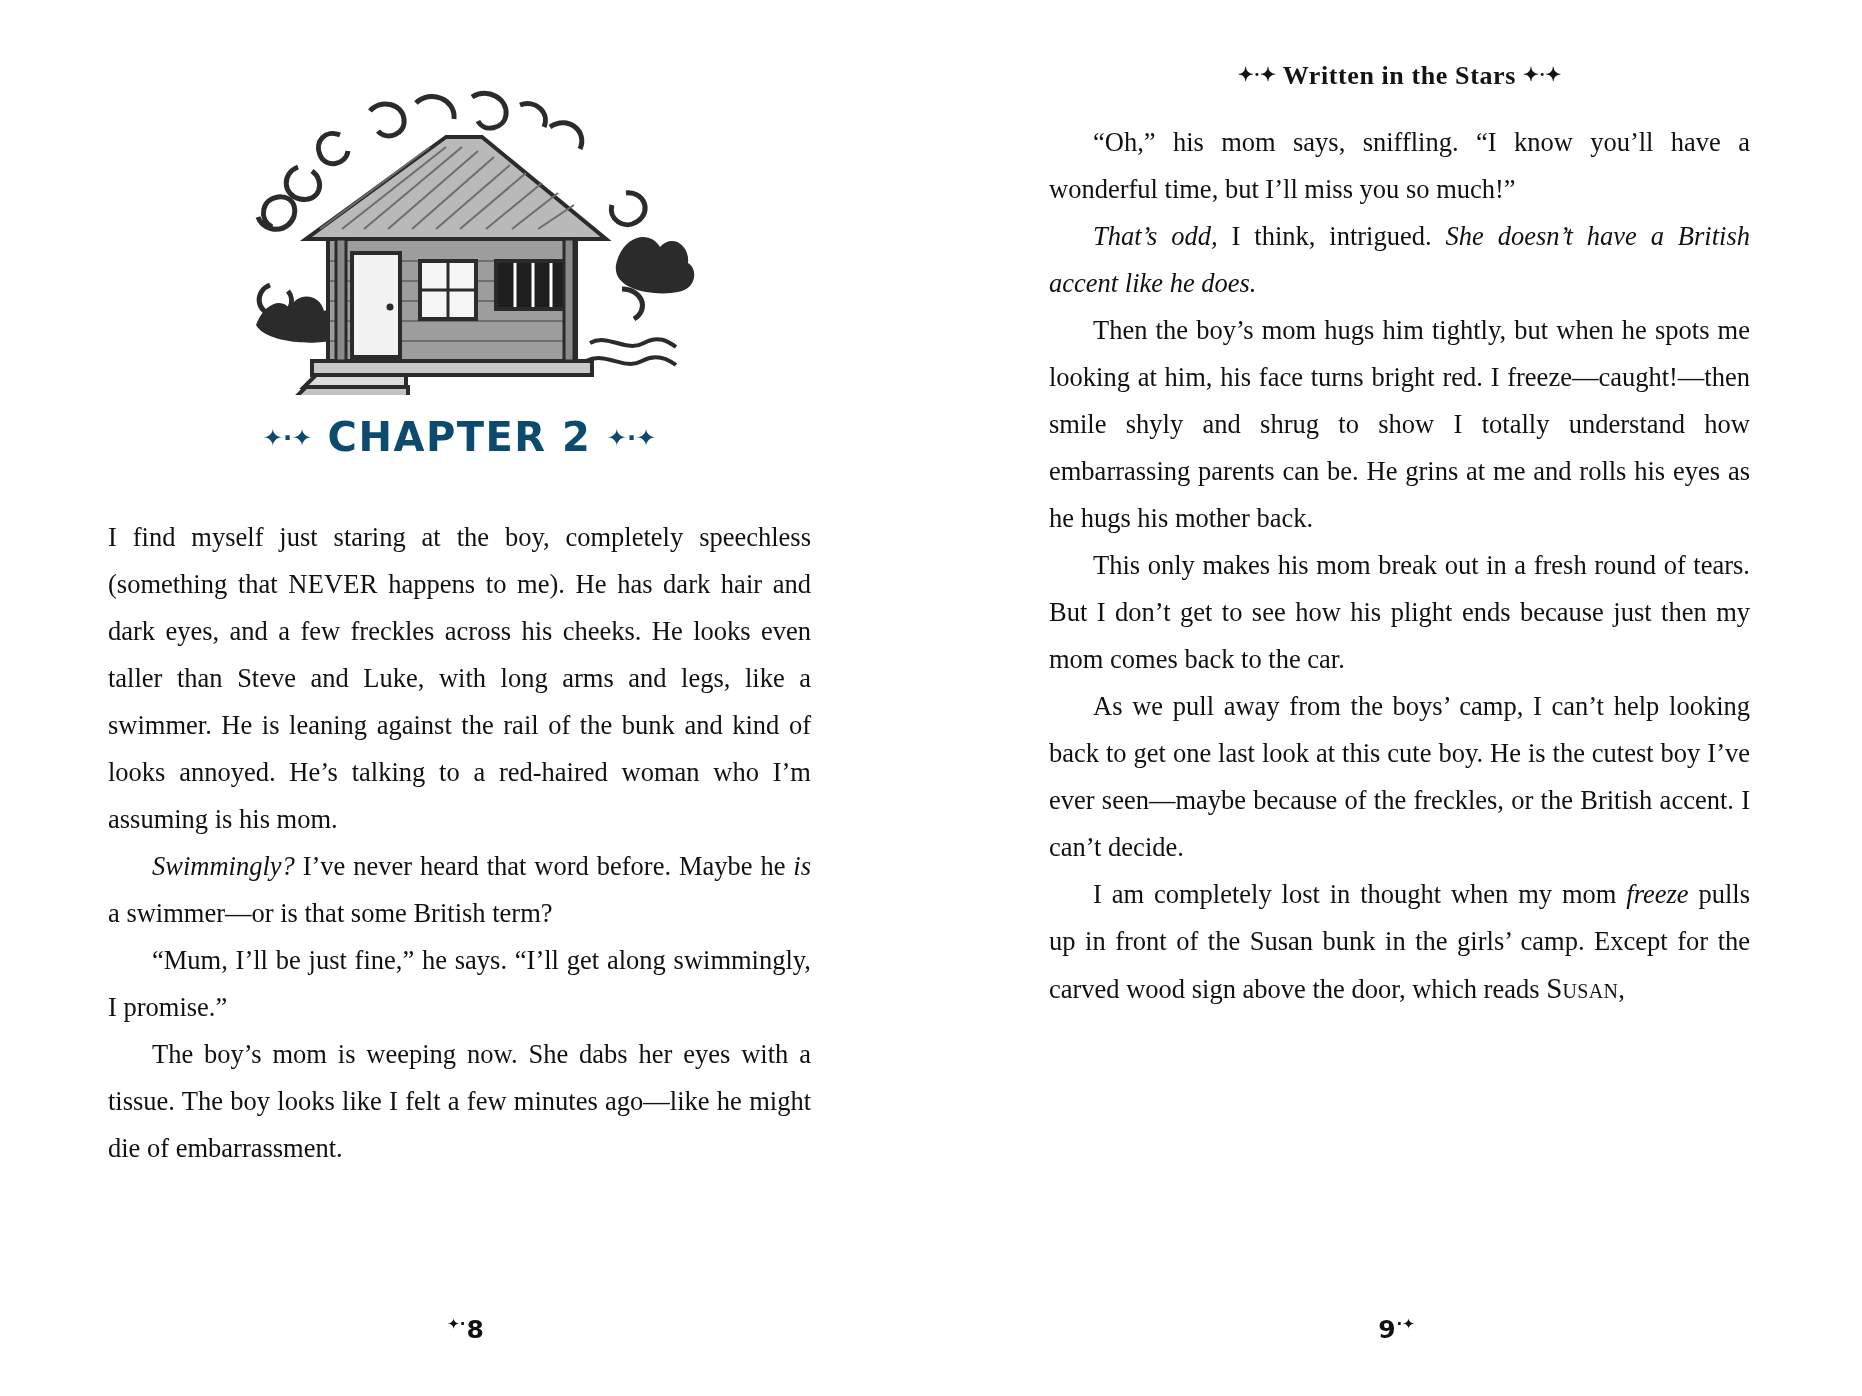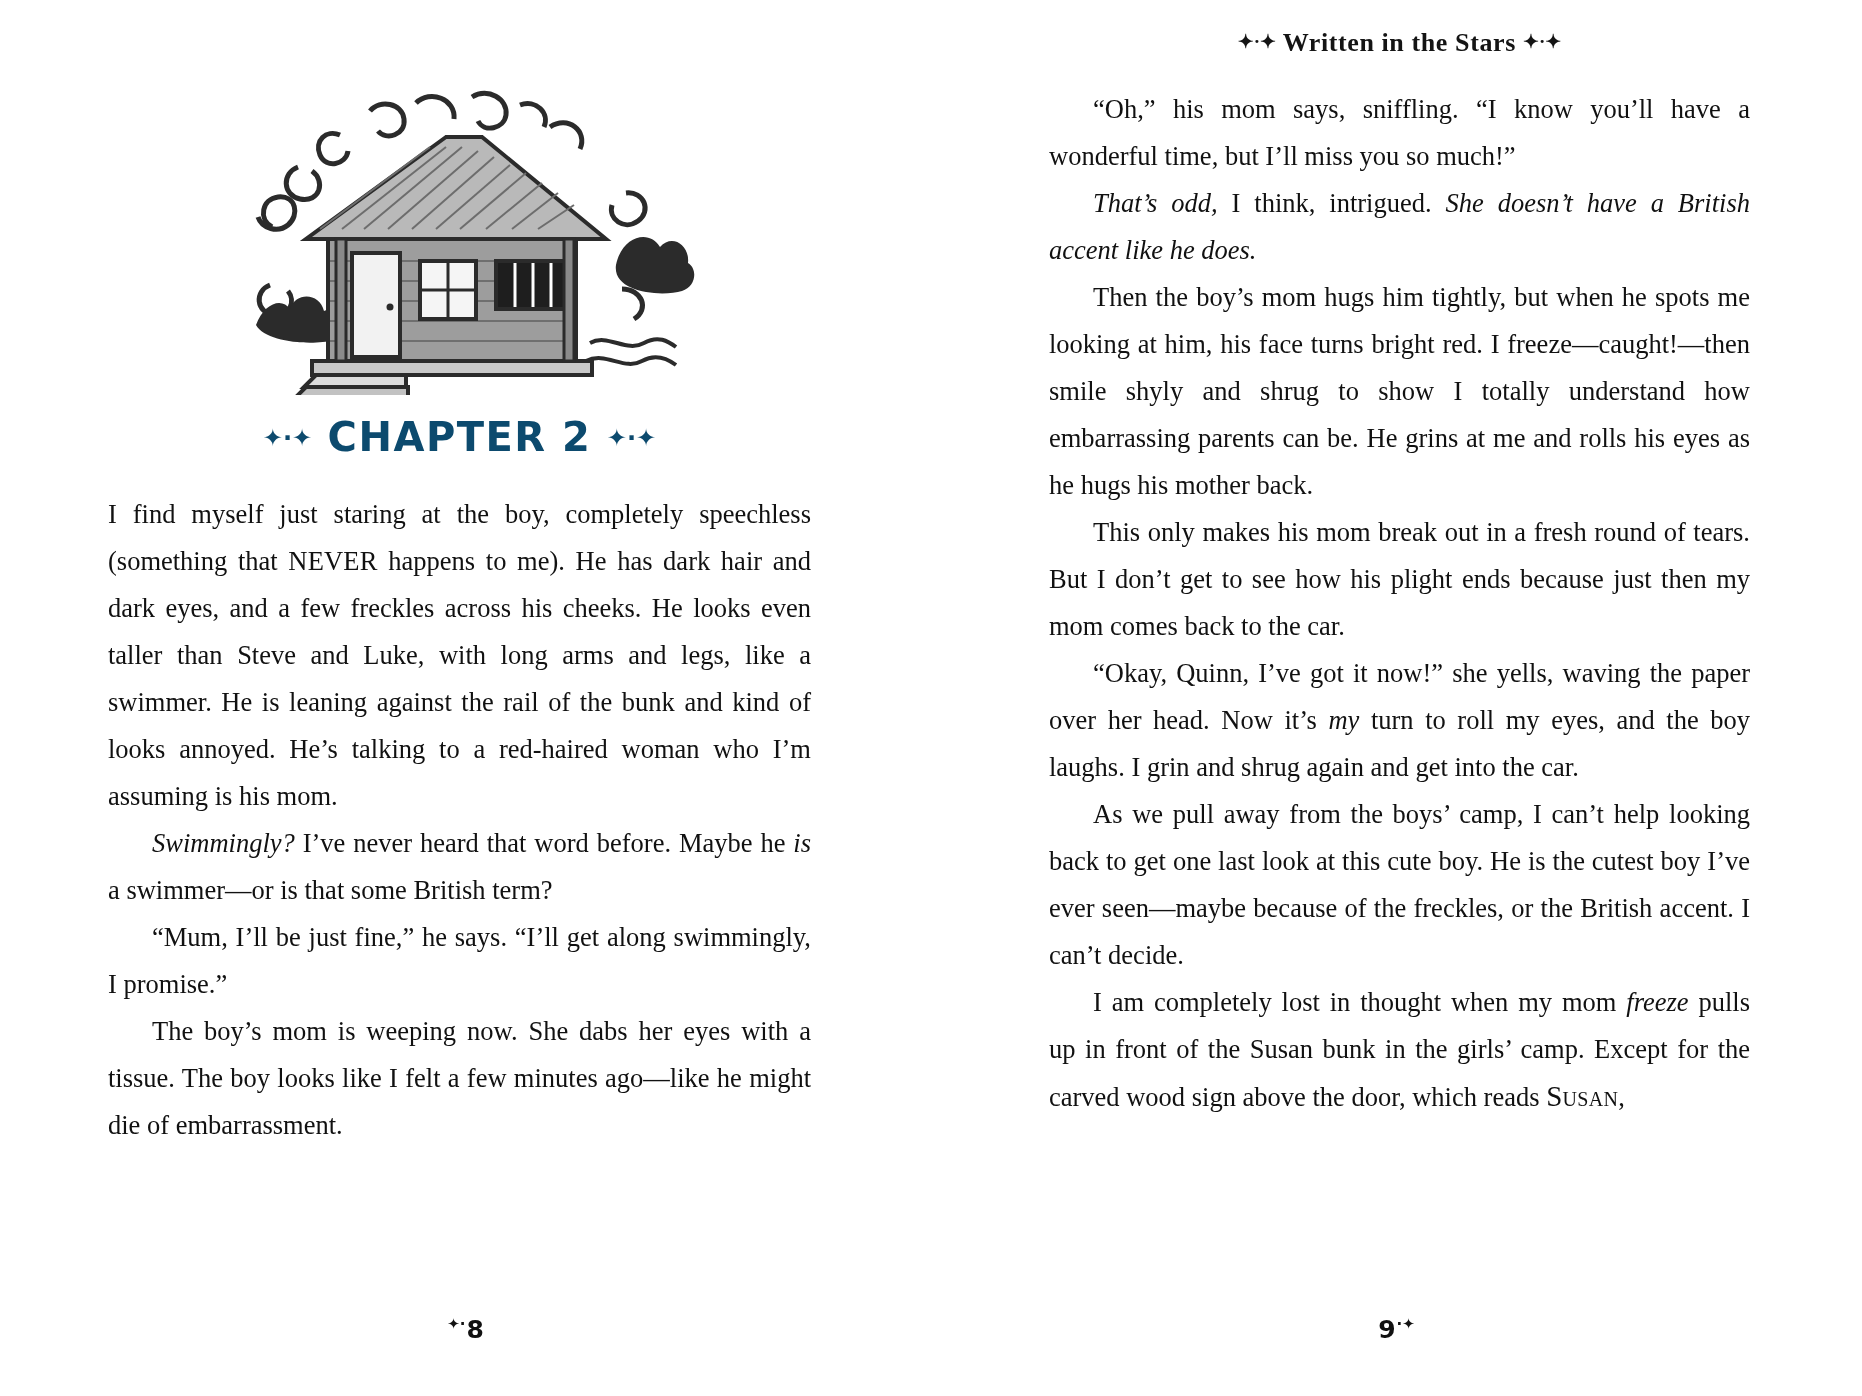--- a/index.html
+++ b/index.html
@@ -34,21 +34,21 @@
   }
 
   
   .running-head {
     text-align: center;
     font-family: "Liberation Serif", serif;
     font-weight: bold;
     font-size: 26px;
     letter-spacing: 0.6px;
     color: #141414;
-    padding-top: 28px;
+    padding-top: 61px;
     white-space: nowrap;
   }
   .running-head .deco {
     font-size: 19px;
     vertical-align: 3px;
     letter-spacing: 0px;
   }
 
   
   .illustration-wrap {
@@ -75,21 +75,21 @@
   }
   .chapter-title .star {
     font-size: 24px;
     vertical-align: 5px;
     letter-spacing: 0;
     font-family: "DejaVu Sans", sans-serif;
   }
 
   
   .body-text {
-    margin-top: 31px;
+    margin-top: 54px;
     font-size: 26.5px;
     line-height: 47px;
     text-align: justify;
     text-justify: inter-word;
     color: #111111;
     hyphens: none;
   }
   .page-right .body-text {
     margin-top: 28px;
   }
@@ -241,21 +241,20 @@
       <span class="deco">✦·✦</span>
       <span>Written in the Stars</span>
       <span class="deco">✦·✦</span>
     </div>
 
     <div class="body-text">
       <p class="indent">“Oh,” his mom says, sniffling. “I know you’ll have a wonderful time, but I’ll miss you so much!”</p>
       <p class="indent"><i>That’s odd,</i> I think, intrigued. <i>She doesn’t have a British accent like he does.</i></p>
       <p class="indent">Then the boy’s mom hugs him tightly, but when he spots me looking at him, his face turns bright red. I freeze—caught!—then smile shyly and shrug to show I totally understand how embarrassing parents can be. He grins at me and rolls his eyes as he hugs his mother back.</p>
       <p class="indent">This only makes his mom break out in a fresh round of tears. But I don’t get to see how his plight ends because just then my mom comes back to the car.</p>
-      <p class="indent">“Okay, Quinn, I’ve got it now!” she yells, waving the paper over her head. Now it’s <i>my</i> turn to roll my eyes, and the boy laughs. I grin and shrug again and get into the car.</p>
       <p class="indent">As we pull away from the boys’ camp, I can’t help looking back to get one last look at this cute boy. He is the cutest boy I’ve ever seen—maybe because of the freckles, or the British accent. I can’t decide.</p>
       <p class="indent">I am completely lost in thought when my mom <i>freeze</i> pulls up in front of the Susan bunk in the girls’ camp. Except for the carved wood sign above the door, which reads <span class="smallcaps">Susan</span>,</p>
     </div>
 
     <div class="folio">
       <span>9</span><span class="dots-right">·✦</span>
     </div>
   </div>
 
 </div>

